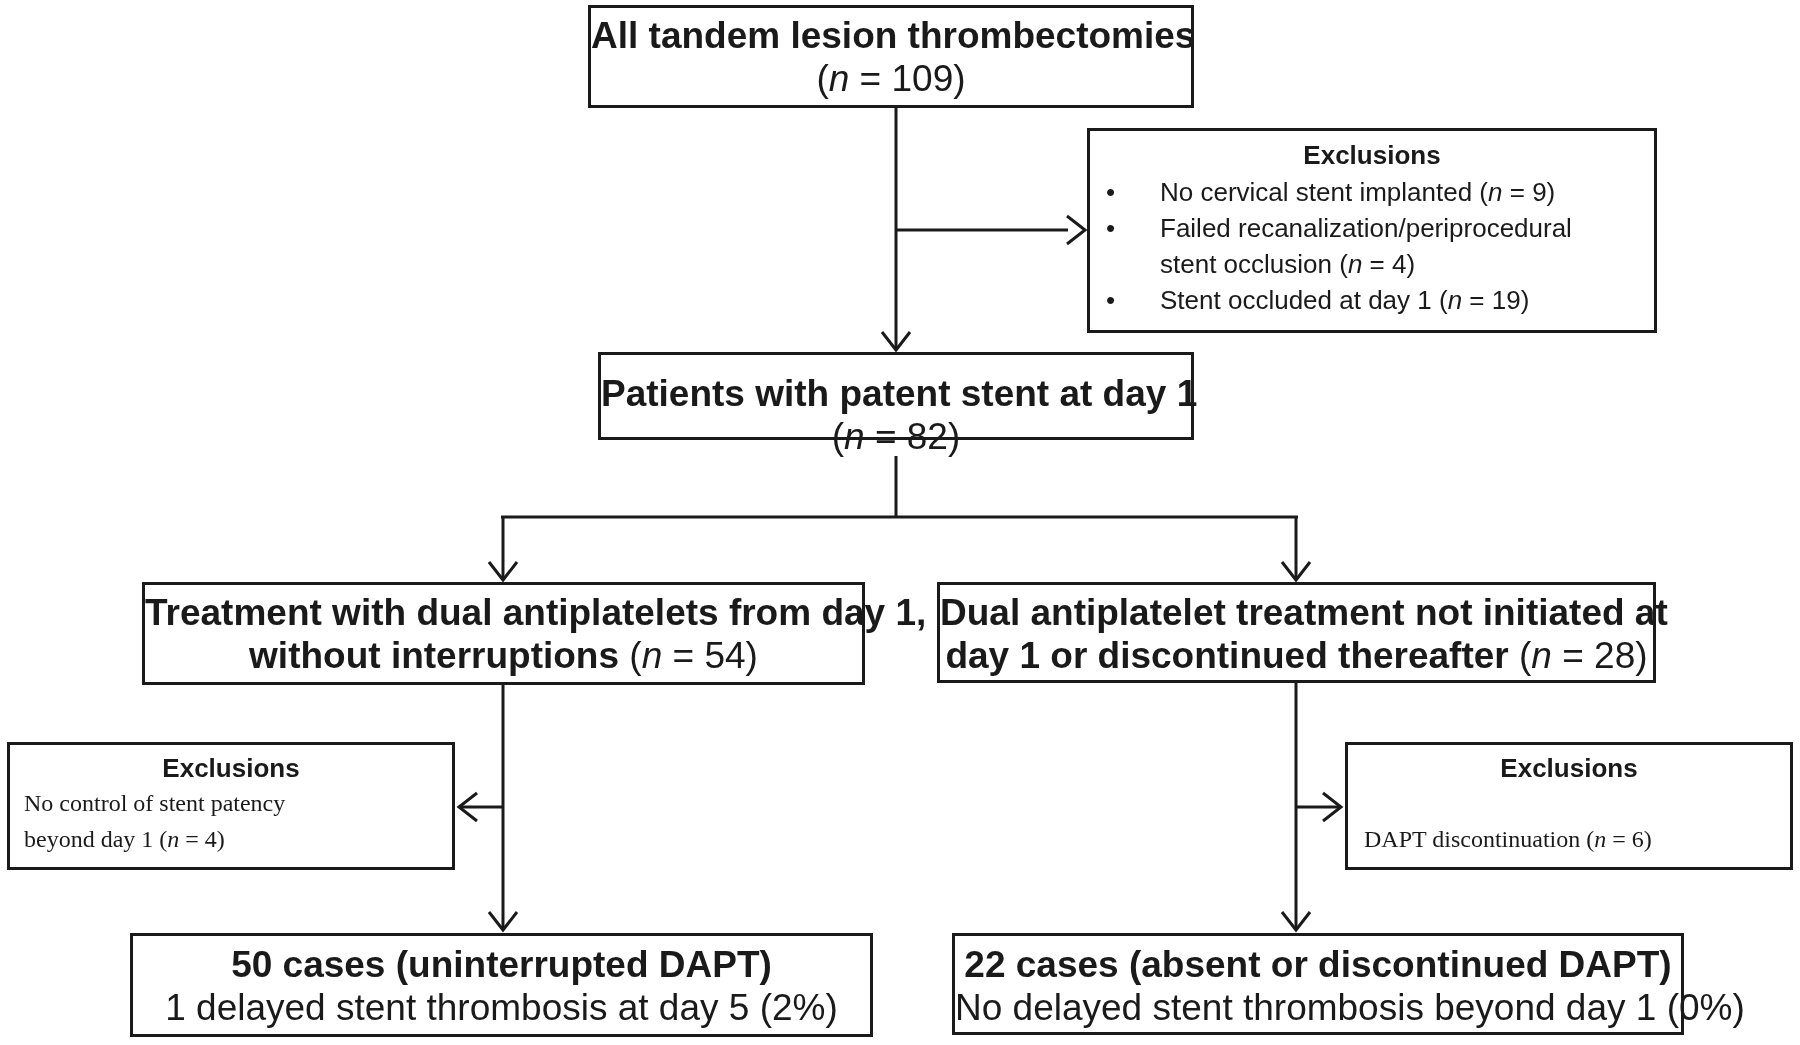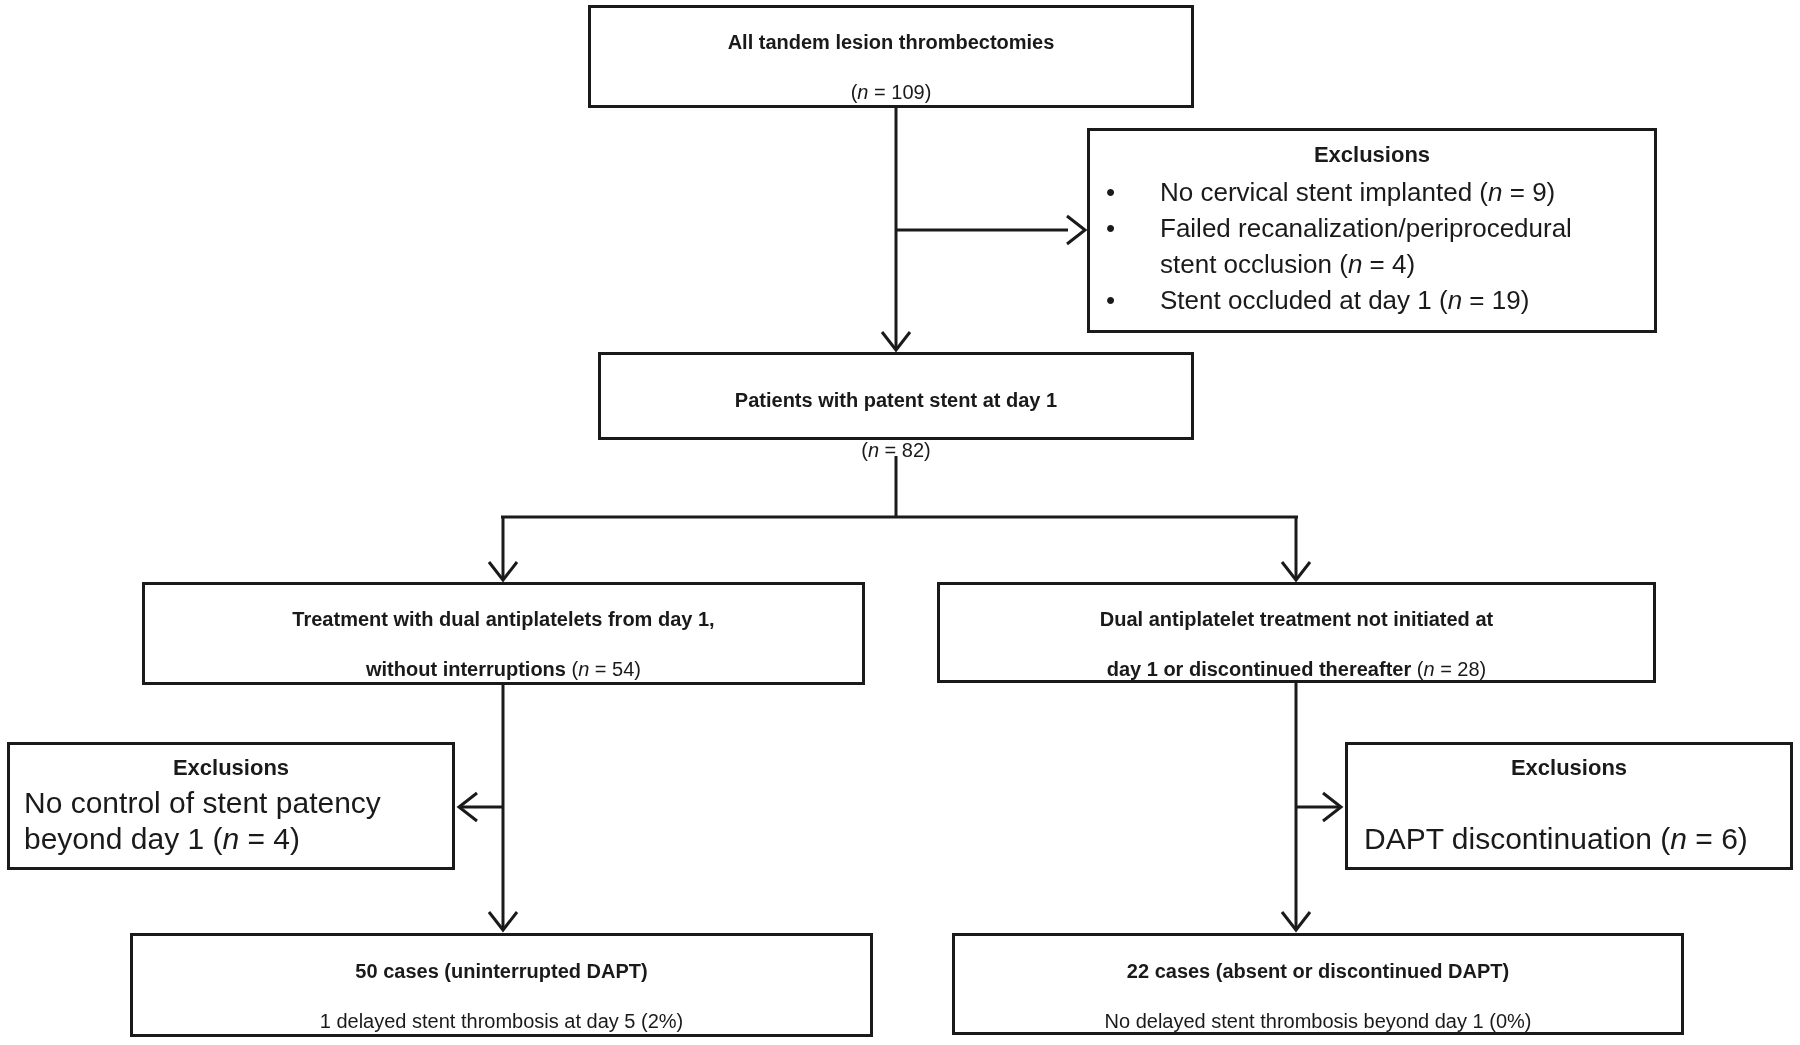--- a/index.html
+++ b/index.html
@@ -14,64 +14,64 @@
   }
   .box {
     position: absolute;
     background: #ffffff;
     border: 3px solid #1a1a1a;
     box-sizing: border-box;
     text-align: center;
   }
   .line {
     white-space: nowrap;
-    font-size: 20px;
+    font-size: 37px;
     line-height: 43px;
-    margin-top: 7px;
   }
   .bd { font-weight: bold; }
   .it { font-style: italic; }
 
   
   #box-root        { left: 588px;  top: 5px;   width: 606px; height: 103px; padding-top: 6px; }
   #box-excl-top    { left: 1087px; top: 128px; width: 570px; height: 205px; padding-top: 7px; text-align: left; }
   #box-patent      { left: 598px;  top: 352px; width: 596px; height: 88px; padding-top: 17px; }
   #box-branch-left { left: 142px;  top: 582px; width: 723px; height: 103px; padding-top: 6px; }
   #box-branch-right{ left: 937px;  top: 582px; width: 719px; height: 101px; padding-top: 6px; }
   #box-excl-left   { left: 7px;    top: 742px; width: 448px; height: 128px; padding-top: 6px; }
   #box-excl-right  { left: 1345px; top: 742px; width: 448px; height: 128px; padding-top: 6px; }
   #box-final-left  { left: 130px;  top: 933px; width: 743px; height: 104px; padding-top: 7px; }
   #box-final-right { left: 952px;  top: 933px; width: 732px; height: 102px; padding-top: 7px; }
 
   .excl-title {
     font-weight: bold;
-    font-size: 22px;
+    font-size: 26px;
     line-height: 34px;
     text-align: center;
   }
   .bullets { margin-top: 2px; }
   .bullet-row {
     display: flex;
     align-items: flex-start;
     padding-left: 16px;
     font-size: 26px;
     line-height: 36px;
   }
   .bullet-glyph {
     flex: 0 0 54px;
     text-align: left;
   }
   .bullet-text { text-align: left; white-space: nowrap; }
 
   .excl-body {
-    font-size: 30px;
+    font-size: 24px;
     line-height: 36px;
     text-align: left;
     padding-left: 14px;
     white-space: nowrap;
+    font-family: Liberation Serif, serif;
   }
   #box-excl-right .excl-body { padding-left: 16px; }
 
   
   #connectors {
     position: absolute;
     left: 0; top: 0;
     width: 1800px;
     height: 1045px;
     pointer-events: none;

